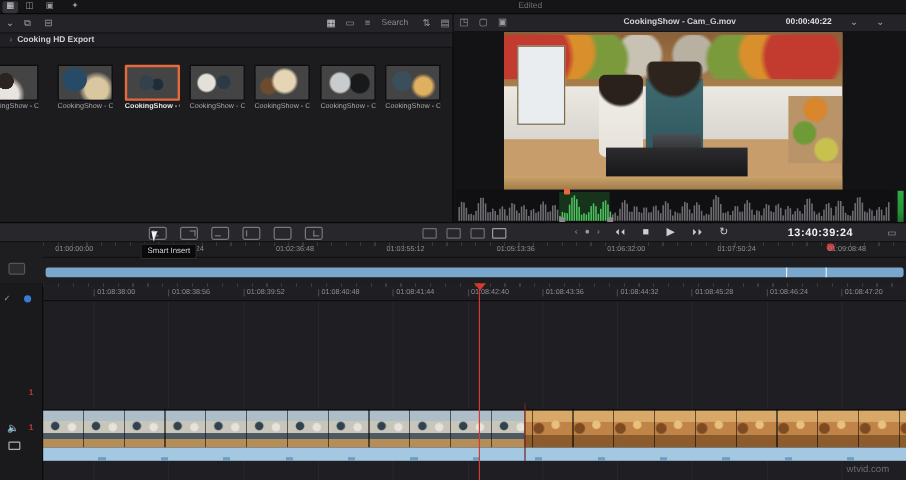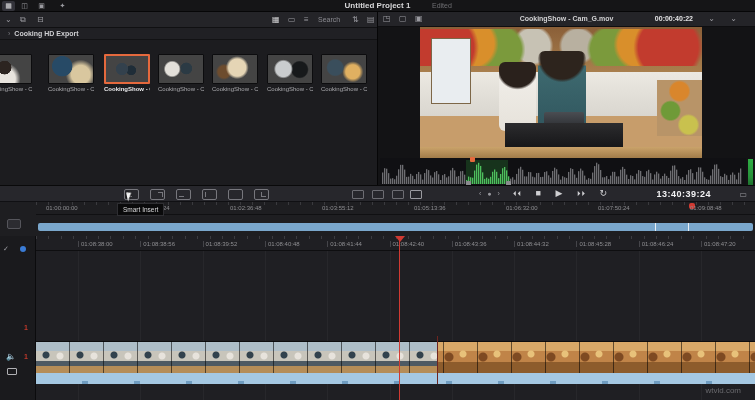--- a/index.html
+++ b/index.html
@@ -126,21 +126,20 @@
 </head>
 <body>
 
 <div class="screen">
 
   <div class="abs titlebar">
     <div class="tb-ico active" style="left:2px;">▦</div>
     <div class="tb-ico" style="left:18px;">◫</div>
     <div class="tb-ico" style="left:35px;">▣</div>
     <div class="tb-ico" style="left:56px;">✦</div>
-    <div class="ttl">Untitled Project 1</div>
     <div class="sts">Edited</div>
   </div>
 
   <div class="abs mp">
     <div class="mp-toolbar">
       <div class="abs ico" style="left:5px;top:3px;">⌄</div>
       <div class="abs ico" style="left:20px;top:3px;">⧉</div>
       <div class="abs ico" style="left:37px;top:3px;">⊟</div>
       <div class="abs ico" style="left:272px;top:3px;color:#d8d8da;">▦</div>
       <div class="abs ico" style="left:288px;top:3px;">▭</div>

